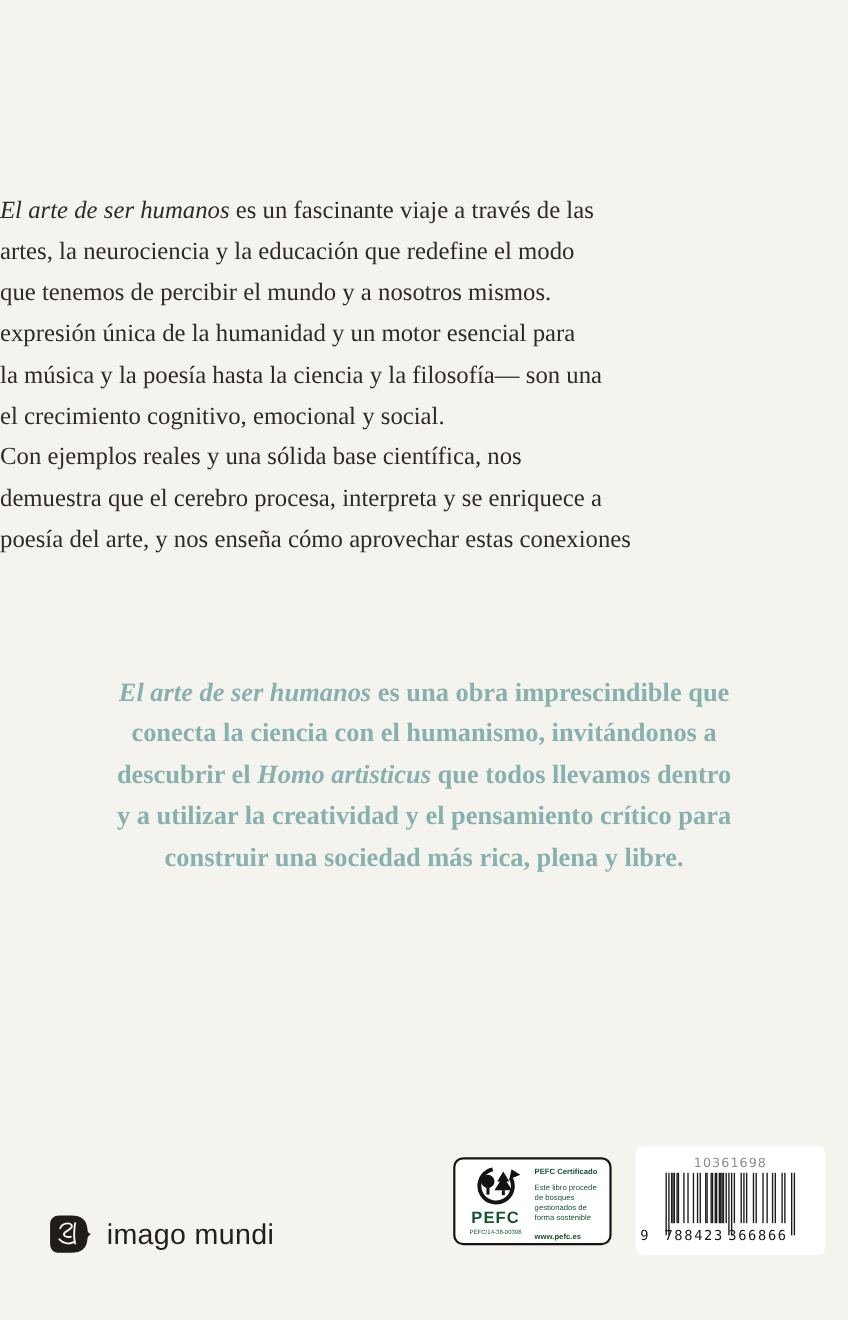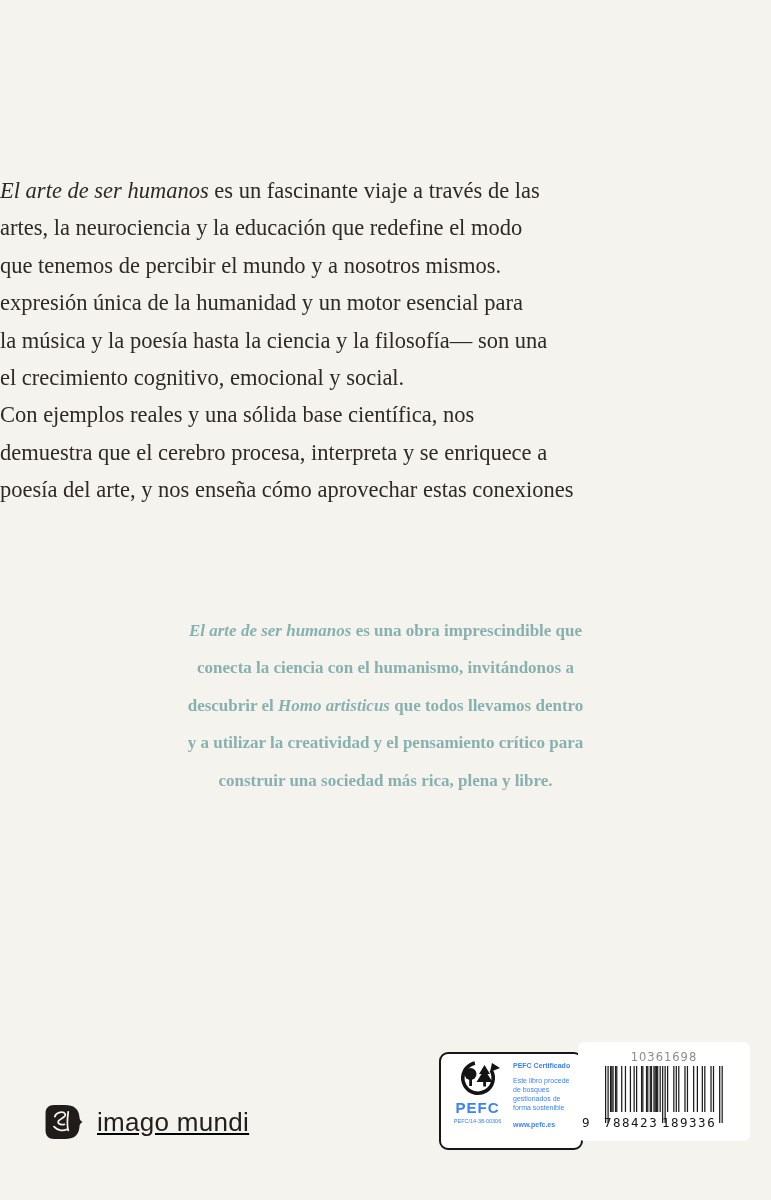--- a/index.html
+++ b/index.html
@@ -13,38 +13,38 @@
     position:absolute;top:172px;left:0;width:771px;
     text-align:left;color:#2e2a26;
     font-size:22.5px;line-height:37.4px;
   }
   .synopsis .line{white-space:nowrap;}
   .it{font-style:italic;}
   
   .highlight{
     position:absolute;top:612px;left:0;width:771px;
     text-align:center;color:#87b1af;
-    font-size:17px;line-height:37.4px;font-weight:bold;
+    font-size:24px;line-height:37.4px;font-weight:bold;
   }
   .highlight .line{white-space:nowrap;}
   
   .publisher{
     position:absolute;left:44px;top:1098px;height:48px;
-    display:flex;align-items:center;gap:13px;text-decoration:underline;
+    display:flex;align-items:center;gap:13px;
   }
   .publisher-name{
     font-family:"Liberation Sans", sans-serif;
     font-size:26px;font-weight:500;color:#23201c;letter-spacing:.3px;
   }
   
   .pefc-box{
-    position:absolute;left:439px;top:1052px;width:144px;height:98px;
+    position:absolute;left:412px;top:1052px;width:144px;height:80px;
     background:#fff;border:2.5px solid #161616;border-radius:9px;
     box-sizing:border-box;display:flex;padding:5px 6px 4px 6px;
-    font-family:"Liberation Sans", sans-serif;color:#3b82f6;
+    font-family:"Liberation Sans", sans-serif;color:#14532d;
   }
   .pefc-left{width:62px;display:flex;flex-direction:column;align-items:center;}
   .pefc-brand{font-weight:bold;font-size:15px;letter-spacing:1px;line-height:15px;margin-top:1px;}
   .pefc-license{font-size:5.5px;margin-top:3px;white-space:nowrap;}
   .pefc-right{flex:1;padding-left:5px;padding-top:3px;}
   .pefc-certified{font-weight:bold;font-size:7px;}
   .pefc-claim{font-size:7px;line-height:9px;margin-top:7px;width:62px;}
   .pefc-url{font-weight:bold;font-size:7px;margin-top:9px;}
   
   .barcode-box{
@@ -161,16 +161,16 @@
         <rect x="93.76" y="0" width="1.24" height="46" fill="#1c1c1c"></rect>
         <rect x="98.72" y="0" width="1.24" height="46" fill="#1c1c1c"></rect>
         <rect x="101.20" y="0" width="1.24" height="46" fill="#1c1c1c"></rect>
         <rect x="107.40" y="0" width="1.24" height="46" fill="#1c1c1c"></rect>
         <rect x="109.88" y="0" width="1.24" height="46" fill="#1c1c1c"></rect>
         <rect x="116.08" y="0" width="1.24" height="57" fill="#1c1c1c"></rect>
         <rect x="118.56" y="0" width="1.24" height="57" fill="#1c1c1c"></rect>
       </svg>
     <span class="bc-digit bc-d9">9</span>
     <span class="bc-digit bc-g1">788423</span>
-    <span class="bc-digit bc-g2">189336</span>
+    <span class="bc-digit bc-g2">366866</span>
   </div>
 
 </div>
 
 </body></html>

